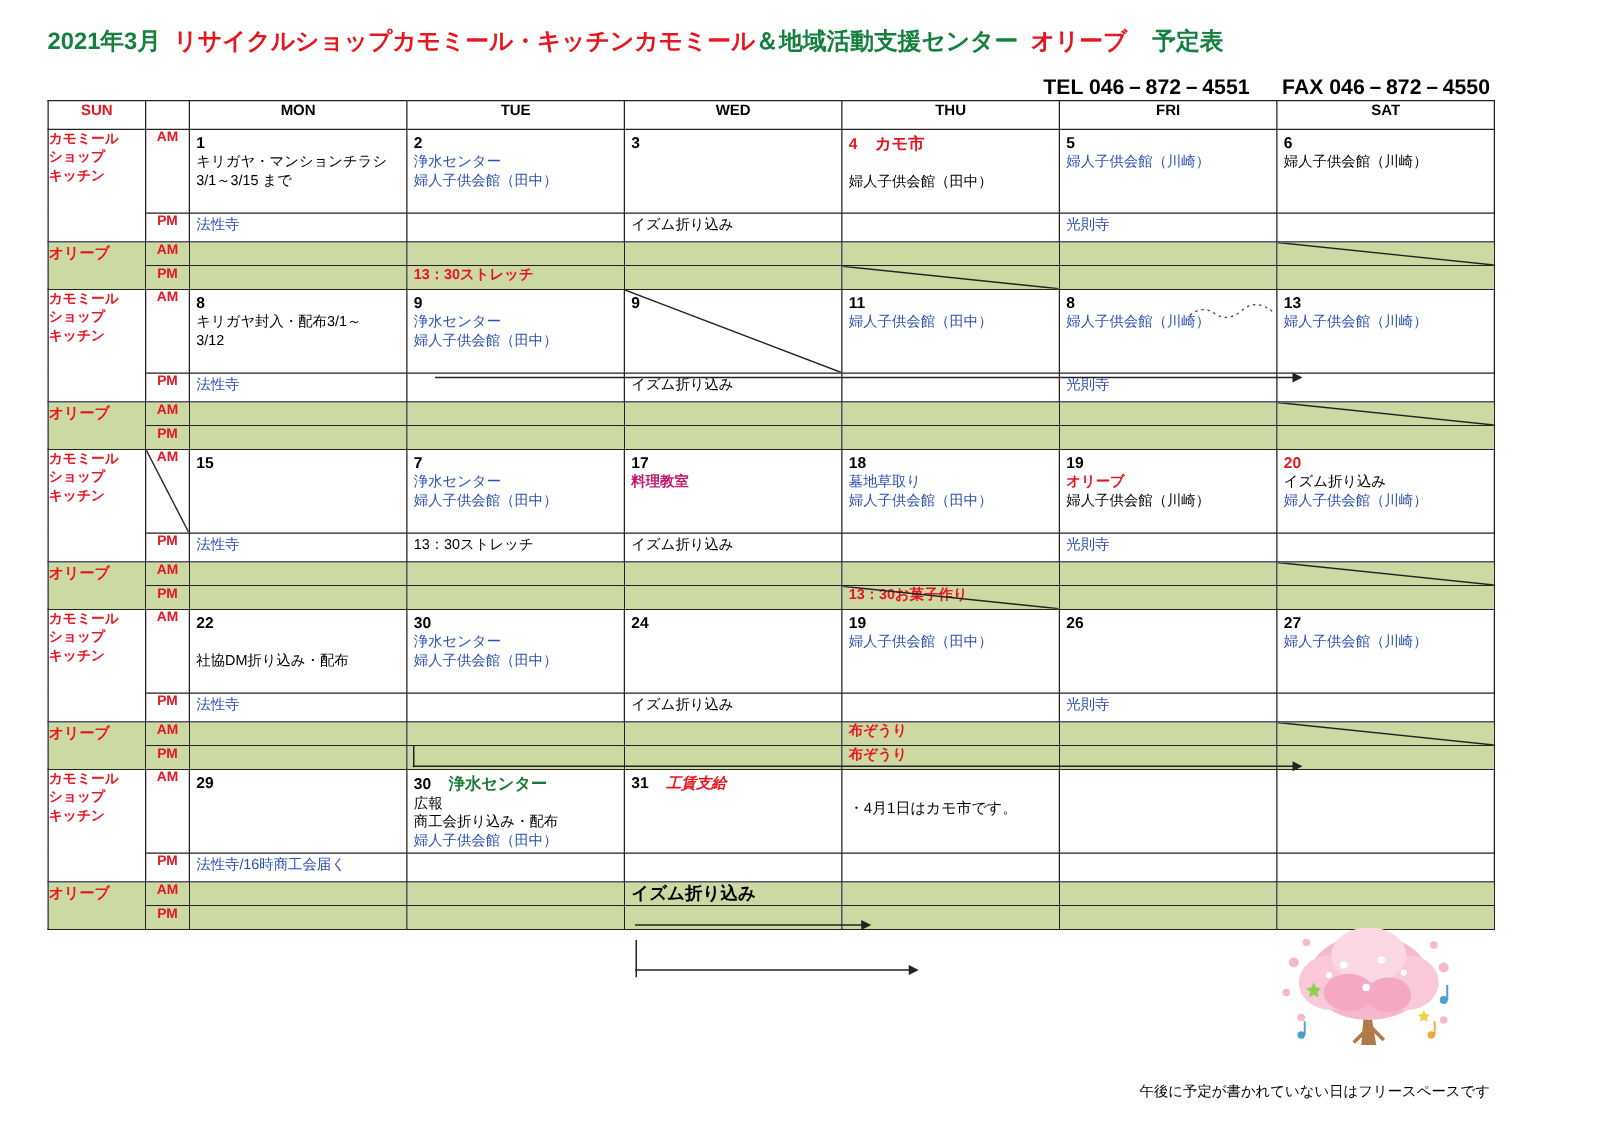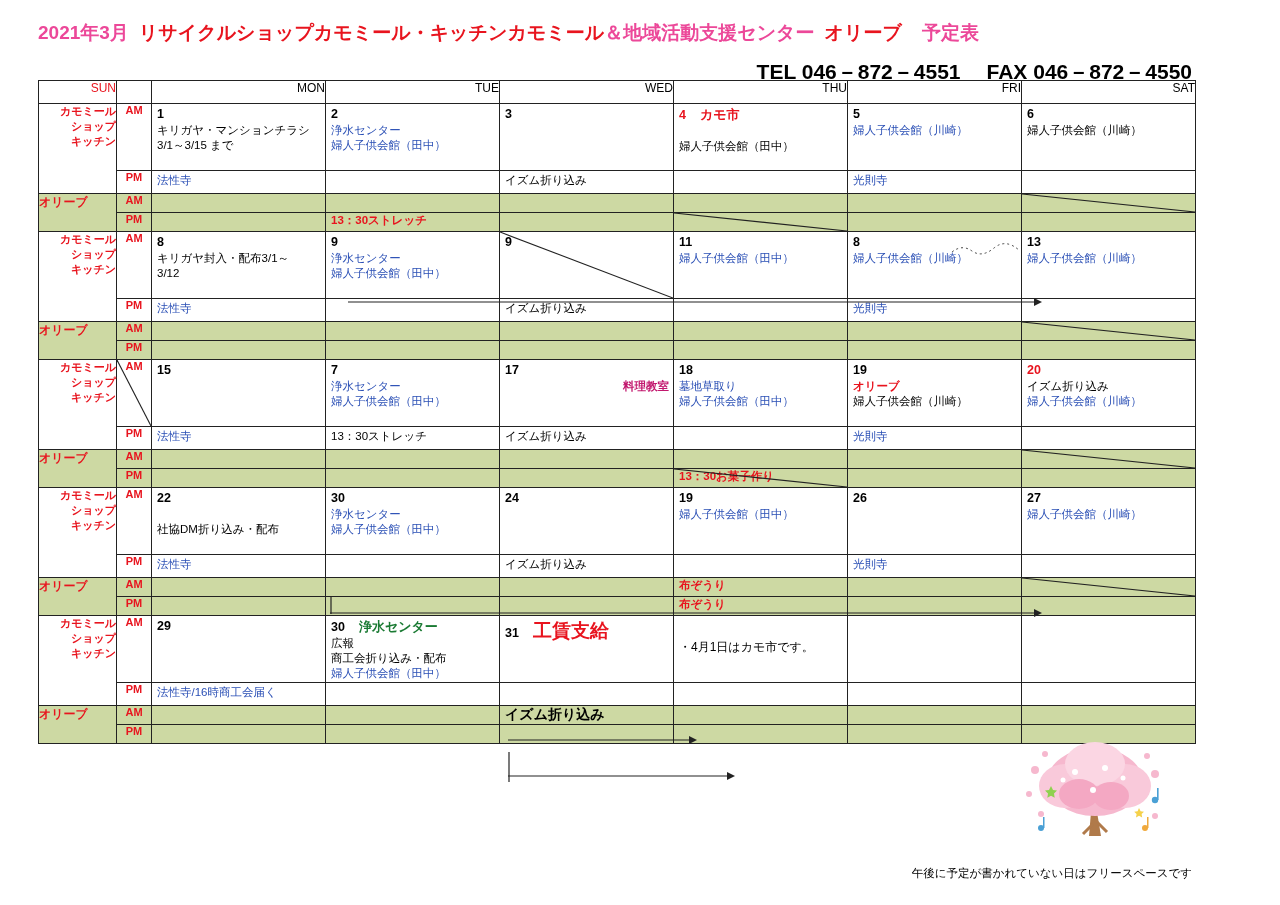--- a/index.html
+++ b/index.html
@@ -11,26 +11,26 @@
     overflow:hidden;
   }
   .page{position:relative;width:1280px;height:905px;}
 
   
   .title-row{
     position:absolute;left:38px;top:20px;
     white-space:nowrap;
     font-size:19px;font-weight:bold;letter-spacing:0px;
   }
-  .t-black{color:#ec4899;}
+  .t-black{color:#15803d;}
   .t-red{color:#e8141e;}
   .t-sp{display:inline-block;width:10px;}
   .contact{
     position:absolute;right:88px;top:58px;
-    font-size:21px;font-weight:bold;color:#000;white-space:nowrap;
+    font-size:17px;font-weight:bold;color:#000;white-space:nowrap;
   }
   .contact .gap{display:inline-block;width:26px;}
 
   
   table.cal{
     position:absolute;left:38px;top:80px;
     border-collapse:collapse;
     table-layout:fixed;
     width:1156px;
   }
@@ -39,34 +39,34 @@
     vertical-align:top;
     padding:0;
     position:relative;
   }
   
   col.c-lbl{width:78px;}
   col.c-ap{width:35px;}
   col.c-day{width:174px;}
 
   .hd td{
-    text-align:right;
+    text-align:center;
     font-size:12px;
-    font-weight:normal;
+    font-weight:bold;
     height:22px;
     vertical-align:middle;
   }
   .hd .sun{color:#e8141e;}
 
   
   .lbl{
     font-size:11px;font-weight:bold;color:#e8141e;
     line-height:1.35;
     padding:6px 4px 0 5px;
-    text-align:right;
+    text-align:left;
     vertical-align:middle;
   }
   .lbl-olive{
     font-size:12px;font-weight:bold;color:#e8141e;
     text-align:left;padding-left:5px;
     vertical-align:middle;
     background:#cdd9a3;
   }
   .ap{
     font-size:11px;font-weight:bold;color:#e8141e;
@@ -82,21 +82,21 @@
   .olive-cell{height:18px;background:#cdd9a3;}
 
   .cellwrap{padding:2px 4px 0 5px;line-height:1.32;}
   .daynum{font-size:12.5px;font-weight:bold;color:#000;display:block;}
   .daynum.red{color:#e8141e;}
   .ev{font-size:11.5px;display:block;white-space:nowrap;}
   .ev.black{color:#000;}
   .ev.blue{color:#2a4fb5;}
   .ev.red{color:#e8141e;font-weight:bold;}
   .ev.green{color:#1a7a33;font-weight:bold;}
-  .ev.mag{color:#c2186e;font-weight:bold;text-align:right;}
+  .ev.mag{color:#c2186e;font-weight:bold;}
   .inline-ev{display:inline-block;}
 
   .pmtext{font-size:11.5px;padding:3px 4px 0 5px;line-height:1.1;white-space:nowrap;}
   .olivetext{font-size:11.5px;padding:1px 4px 0 5px;line-height:1.1;white-space:nowrap;font-weight:bold;}
 
   
   .diag{position:absolute;left:0;top:0;width:100%;height:100%;pointer-events:none;}
   .diag line{stroke:#222;stroke-width:1.1;}
 
   
@@ -603,21 +603,21 @@
           <td class="am-cell">
             <div class="cellwrap">
               <span class="daynum ">30<span class="inline-ev ev green" style="margin-left:14px;font-size:13px;">浄水センター</span></span>
               <span class="ev black">広報</span>
               <span class="ev black">商工会折り込み・配布</span>
               <span class="ev blue">婦人子供会館（田中）</span>
             </div>
           </td>
           <td class="am-cell">
             <div class="cellwrap">
-              <span class="daynum ">31<span class="inline-ev ev red" style="margin-left:14px;font-size:19px;">工賃支給</span></span>
+              <span class="daynum ">31<span class="inline-ev ev red" style="margin-left:14px;font-size:12px;font-style:italic;">工賃支給</span></span>
             </div>
           </td>
           <td class="am-cell">
             <div class="cellwrap"><span class="daynum">&nbsp;</span><span class="memo" style="padding-left:0">・4月1日はカモ市です。</span></div>
           </td>
           <td class="am-cell">
             <div class="cellwrap">
               <span class="daynum">&nbsp;</span>
             </div>
           </td>

